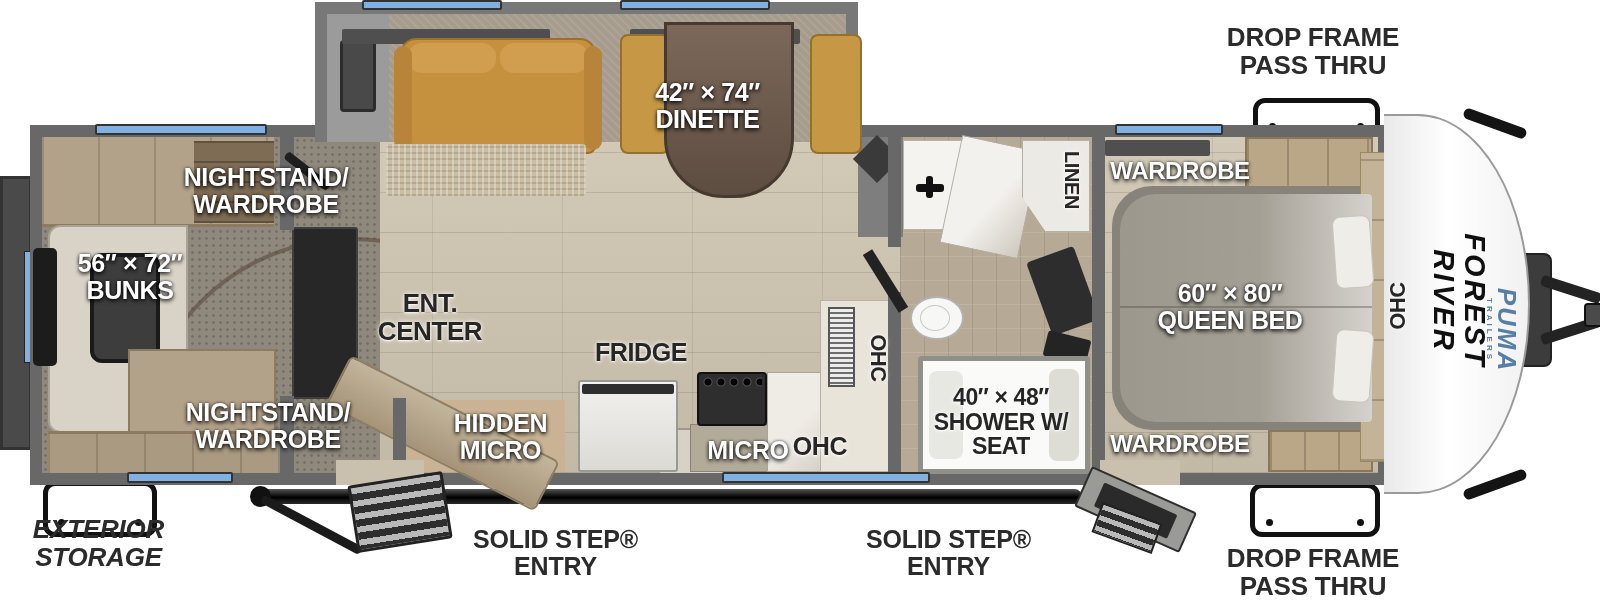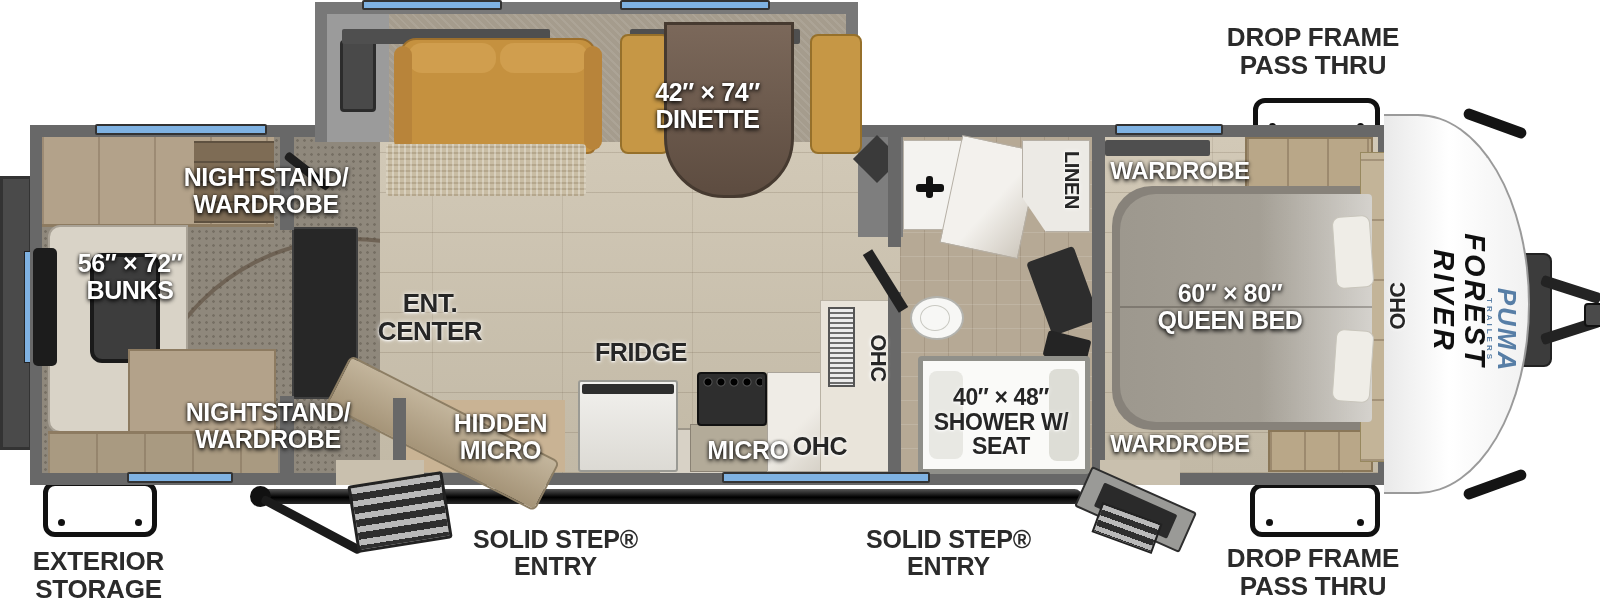--- a/index.html
+++ b/index.html
@@ -204,21 +204,21 @@
 QUEEN BED</div>
   <div class="lbl lw" style="left:1105px;top:429px;width:150px;height:30px;font-size:24px;">WARDROBE</div>
   <div class="lbl lb rm90" style="left:1370px;top:291px;width:56px;height:30px;font-size:22px;z-index:31;">OHC</div>
 
   <div class="lbl brandfr r90" style="left:1334px;top:286px;width:250px;height:30px;font-size:29px;z-index:31;">FOREST RIVER</div>
   <div class="lbl r90" style="left:1434px;top:302px;width:136px;height:56px;flex-direction:column;z-index:31;">
     <div class="brandpuma" style="font-size:26px;">PUMA</div>
     <div class="brandpumasub">TRAILERS</div>
   </div>
 
-  <div class="lbl lout" style="left:16px;top:544px;width:165px;height:64px;font-size:26px;">EXTERIOR
+  <div class="lbl lout" style="left:16px;top:512px;width:165px;height:64px;font-size:26px;font-style:italic;">EXTERIOR
 STORAGE</div>
   <div class="lbl lout" style="left:468px;top:521px;width:175px;height:64px;font-size:25px;">SOLID STEP®
 ENTRY</div>
   <div class="lbl lout" style="left:861px;top:521px;width:175px;height:64px;font-size:25px;">SOLID STEP®
 ENTRY</div>
   <div class="lbl lout" style="left:1213px;top:20px;width:200px;height:64px;font-size:26px;">DROP FRAME
 PASS THRU</div>
   <div class="lbl lout" style="left:1213px;top:541px;width:200px;height:64px;font-size:26px;">DROP FRAME
 PASS THRU</div>
 

